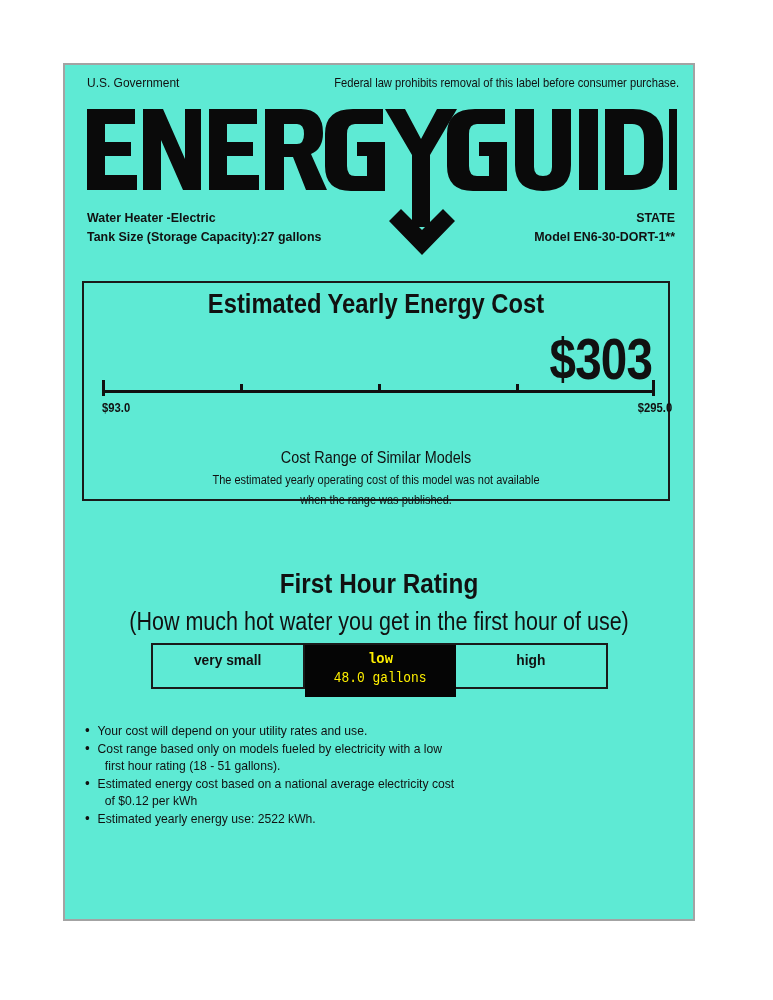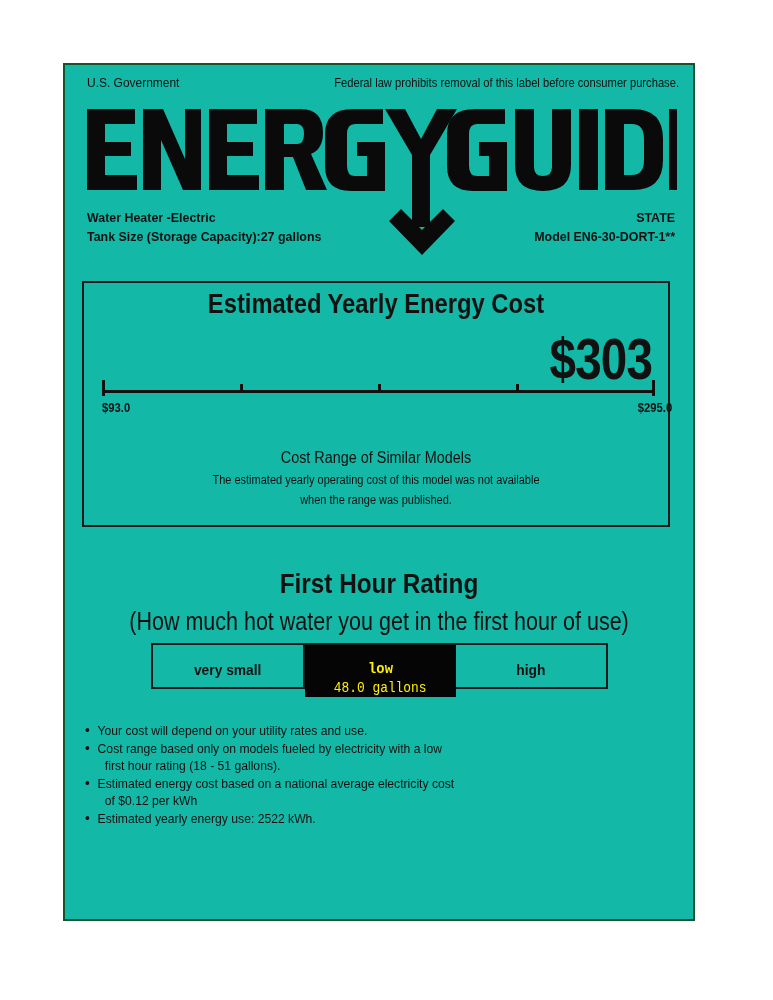--- a/index.html
+++ b/index.html
@@ -3,52 +3,52 @@
 <meta charset="utf-8">
 <style>
   html, body { margin: 0; padding: 0; }
   body {
     width: 773px; height: 1000px; background: #ffffff; position: relative;
     font-family: "Liberation Sans", sans-serif; color: #111;
     overflow: hidden;
   }
   .label {
     position: absolute; left: 63px; top: 63px; width: 628px; height: 854px;
-    background: #14b8a6; border: 2px solid #14532d;
+    background: #5eead4; border: 2px solid #a3a3a3;
   }
   .abs { position: absolute; }
   .gov { left: 22px; top: 10px; font-size: 13px; transform: scaleX(0.92); transform-origin: left; }
   .fed { right: 14px; top: 10px; font-size: 13px; transform: scaleX(0.86); transform-origin: right; white-space: nowrap; }
   .logo { left: 18px; top: 30px; width: 594px; height: 200px; }
   .prod { left: 22px; top: 143px; font-size: 13.5px; font-weight: bold; line-height: 19px; transform: scaleX(0.92); transform-origin: left; white-space: nowrap; }
   .mfr { right: 18px; top: 143px; font-size: 13.5px; font-weight: bold; line-height: 19px; text-align: right; transform: scaleX(0.92); transform-origin: right; white-space: nowrap; }
 
   .cost-box {
-    left: 17px; top: 216px; width: 588px; height: 246px;
+    left: 17px; top: 216px; width: 588px; height: 220px;
     border: 2px solid #1a1a1a; box-sizing: border-box;
   }
   .cost-title { left: 0; right: 0; top: 6px; text-align: center; font-size: 27px; font-weight: bold; transform: scaleX(0.88); }
   .cost-value { right: 16px; top: 42px; font-size: 58px; font-weight: bold; transform: scaleX(0.82); transform-origin: right; letter-spacing: -1px; }
   .scale-line { left: 19px; top: 107px; width: 551px; height: 3px; background: #111; }
   .scale-end { top: 97px; width: 3px; height: 16px; background: #111; }
   .scale-tick { top: 101px; width: 3px; height: 6px; background: #111; }
   .scale-lo { left: 18px; top: 118px; font-size: 12.5px; font-weight: bold; transform: scaleX(0.9); transform-origin: left; }
   .scale-hi { right: -4px; top: 118px; font-size: 12.5px; font-weight: bold; transform: scaleX(0.9); transform-origin: right; }
   .range-title { left: 0; right: 0; top: 166px; text-align: center; font-size: 16px; transform: scaleX(0.9); }
   .range-note { left: 0; right: 0; top: 187px; text-align: center; font-size: 12.5px; line-height: 20px; transform: scaleX(0.88); }
 
   .fhr-title { left: 0; right: 0; top: 504px; text-align: center; font-size: 27px; font-weight: bold; transform: scaleX(0.9); }
   .fhr-sub { left: 0; right: 0; top: 542px; text-align: center; font-size: 25px; transform: scaleX(0.86); }
   .fhr-table {
     left: 86px; top: 578px; width: 457px; height: 46px;
     border: 2px solid #1a1a1a; box-sizing: border-box; display: flex;
   }
   .fhr-cell {
     flex: 1; border-right: 2px solid #1a1a1a; text-align: center;
-    font-size: 15px; font-weight: bold; padding-top: 16px; position: relative;
+    font-size: 15px; font-weight: bold; padding-top: 6px; position: relative;
   }
   .fhr-cell:last-child { border-right: none; }
   .fhr-cell span.lbl { display: inline-block; transform: scaleX(0.92); }
   .fhr-cell.active {
     background: #050505; color: #FFF000; margin-bottom: -14px; border-right: none;
     height: 52px; box-sizing: border-box; font-family: Liberation Mono, monospace;
   }
   .fhr-cell .val { display: block; font-weight: normal; font-size: 14px; margin-top: 2px; transform: scaleX(0.92); }
 
   .notes { left: 20px; top: 657px; font-size: 13.5px; line-height: 17.5px; transform: scaleX(0.9); transform-origin: left; width: 500px; }

